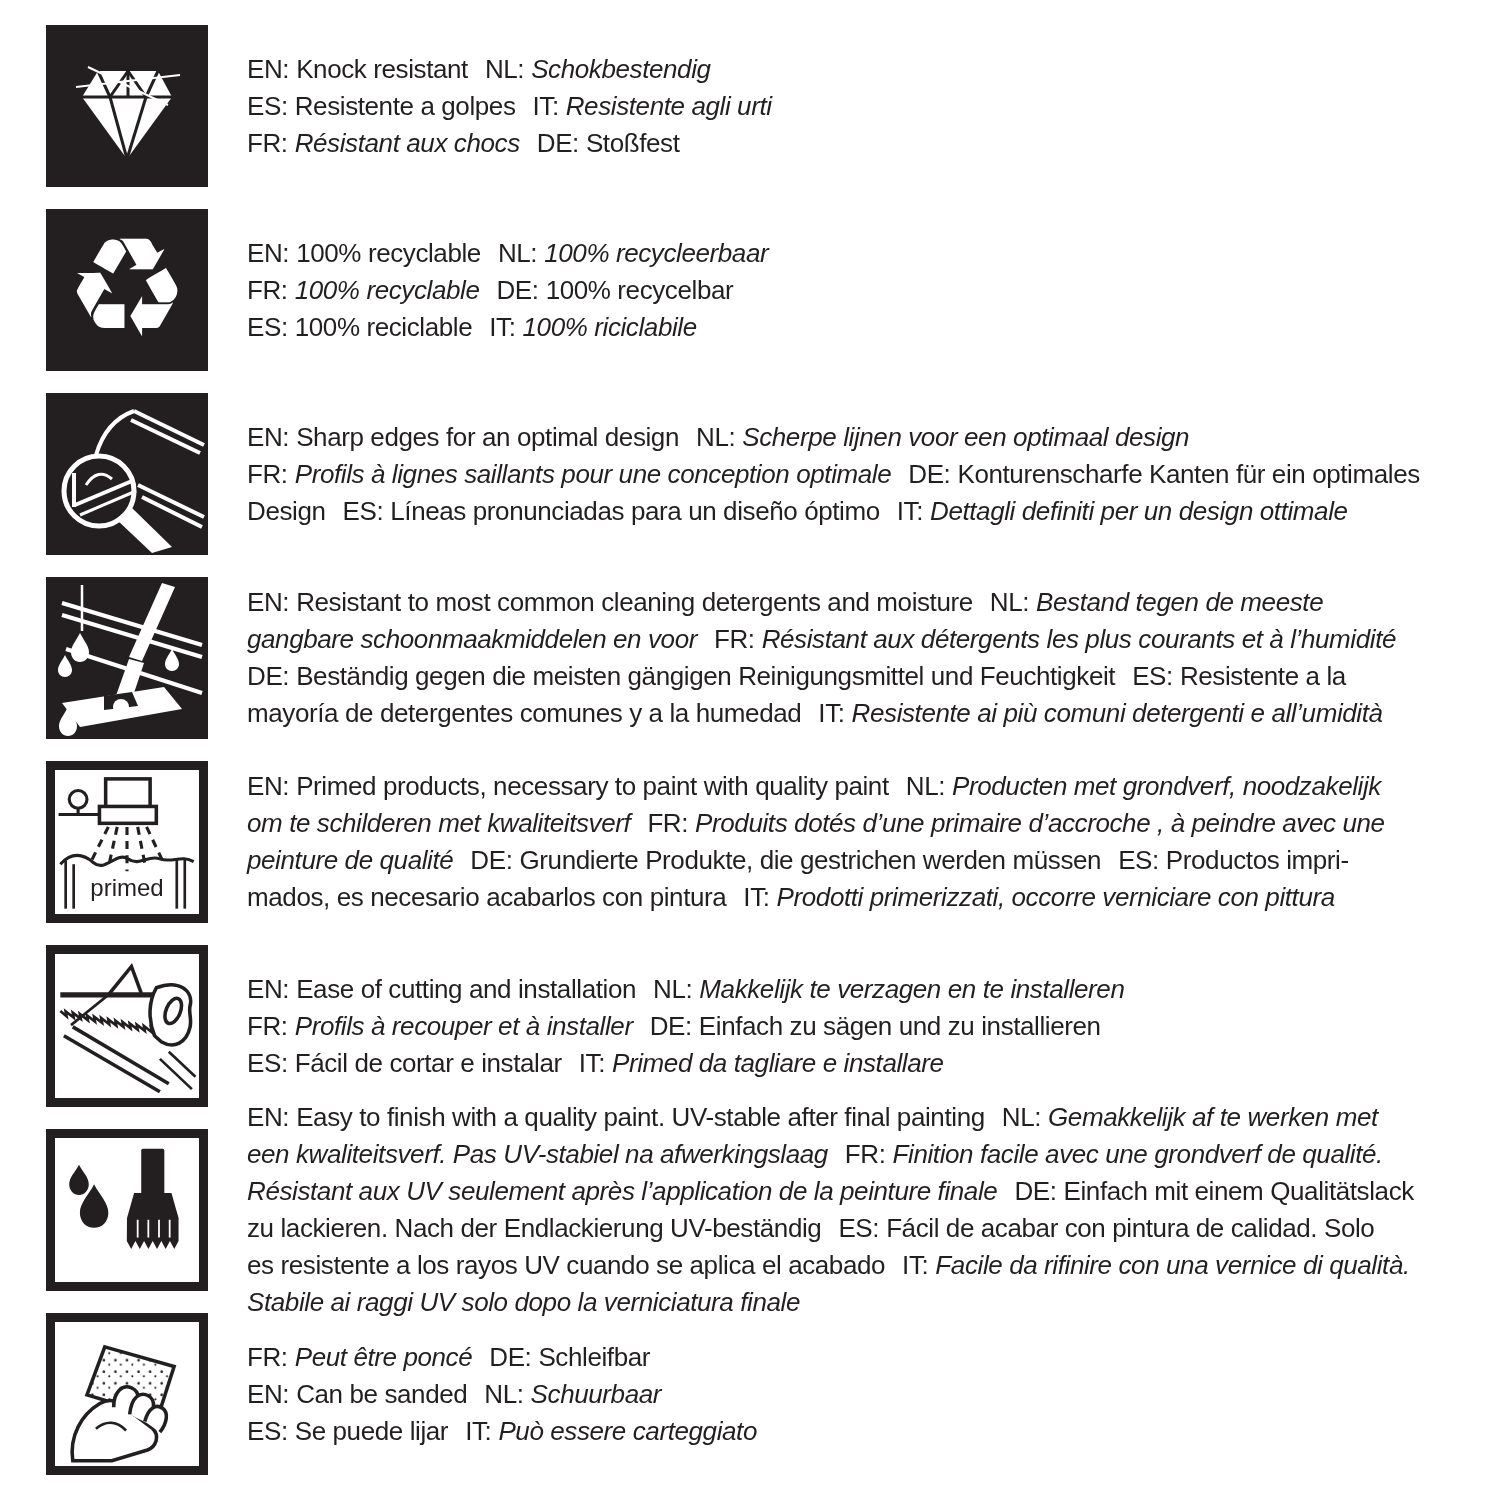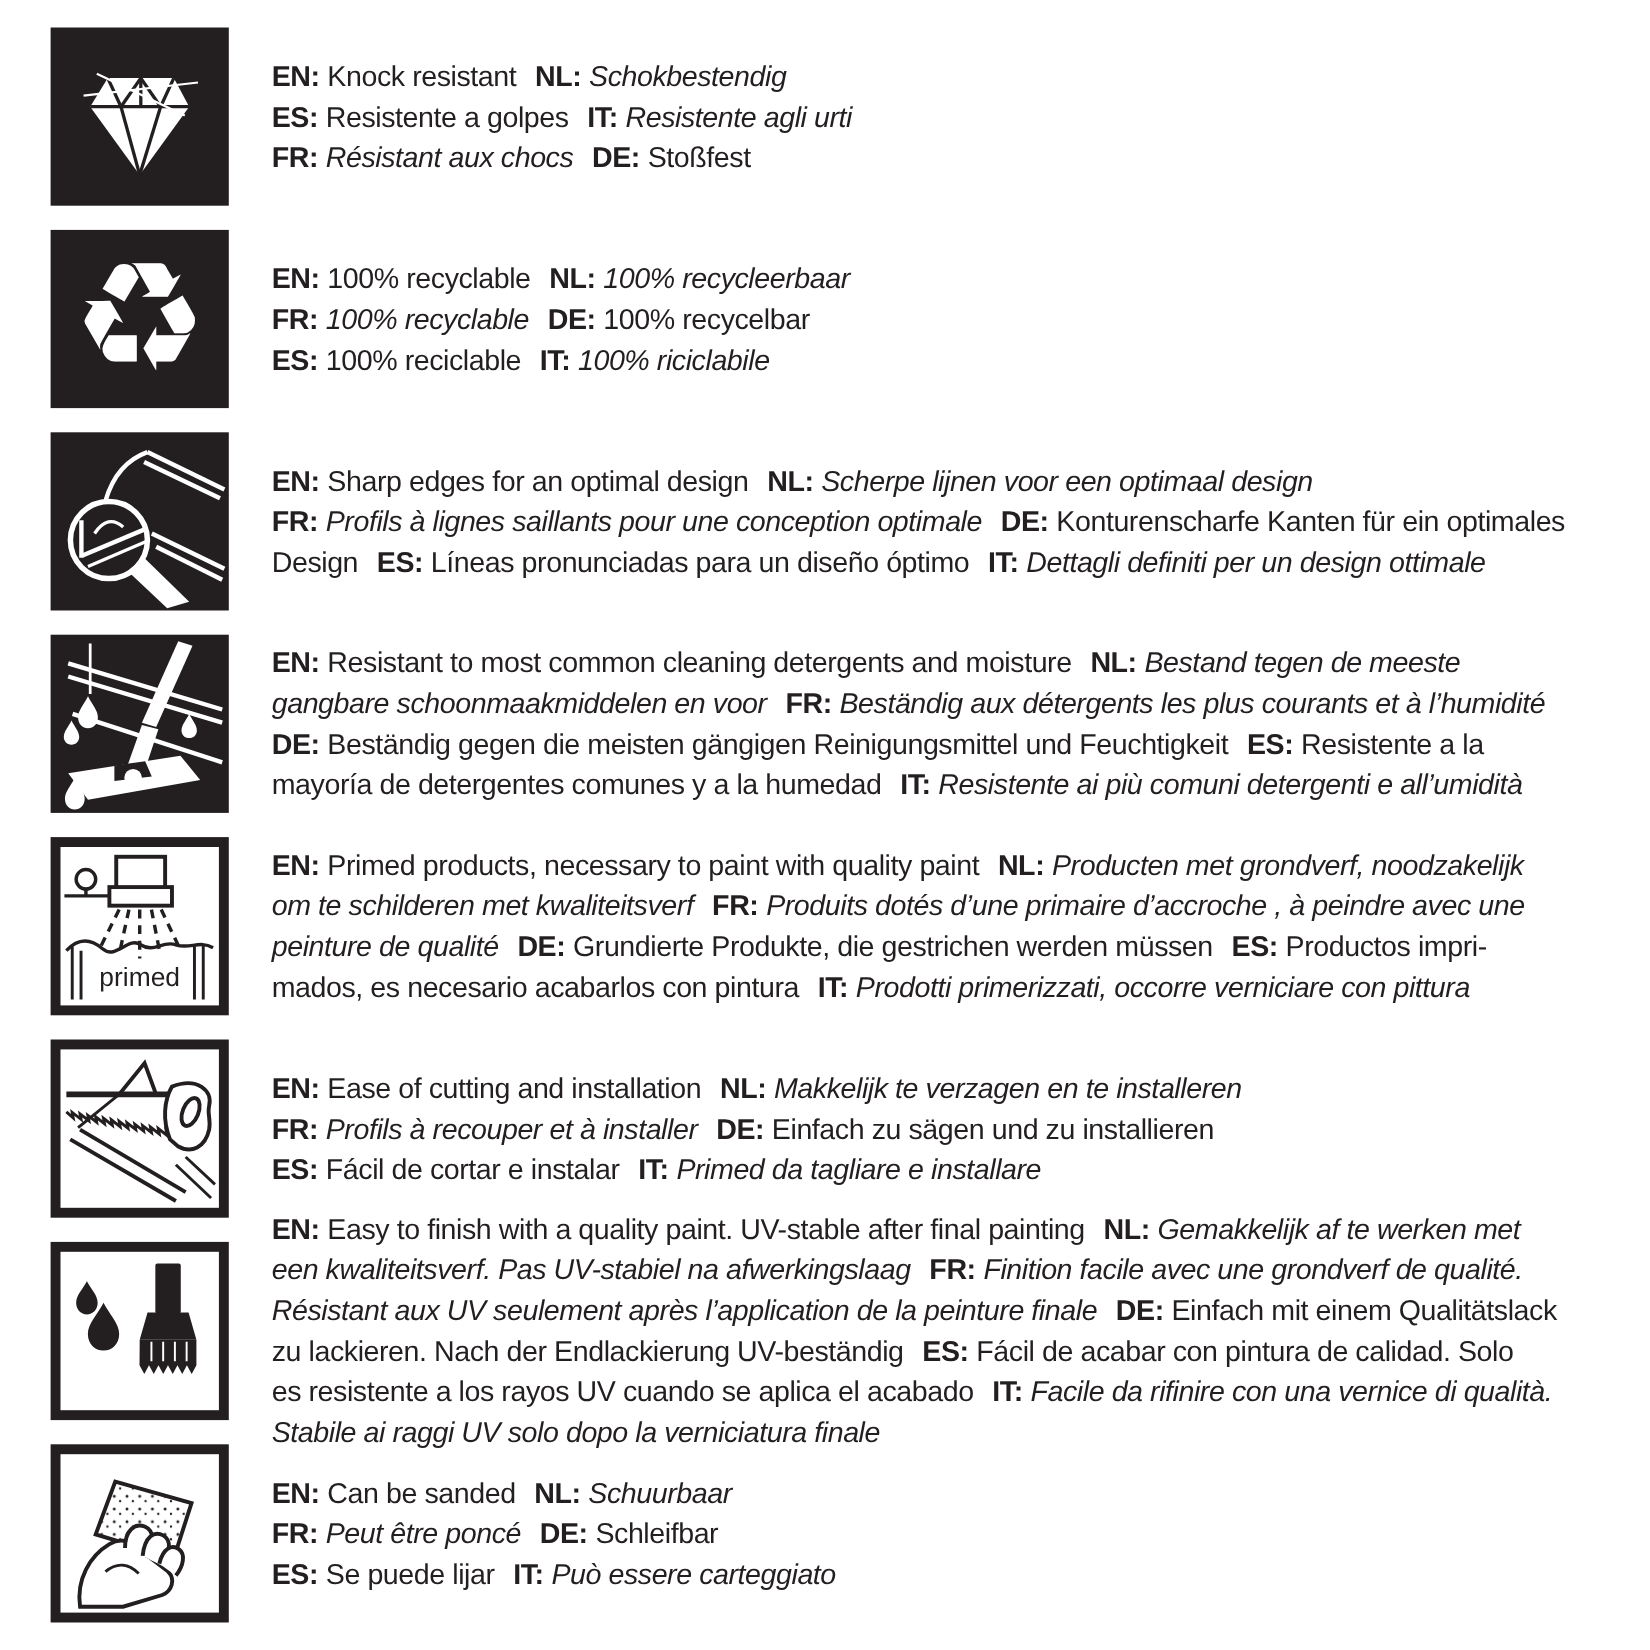--- a/index.html
+++ b/index.html
@@ -8,21 +8,21 @@
     box-sizing:border-box;padding:25px 0 0 46px;overflow:hidden;
     font-family:"Liberation Sans",sans-serif;color:#231f20;
   }
   .row{display:flex;align-items:center;height:162px;margin-bottom:22px;}
   .icon-box{flex:0 0 162px;width:162px;height:162px;margin-right:39px;box-sizing:border-box;}
   .icon-box.dark{background:#231f20;}
   .icon-box.light{background:#ffffff;border:9px solid #231f20;text-align:center;}
   .icon-box svg{display:block;width:100%;height:100%;}
   .text-block{flex:1;min-width:0;}
   .line{white-space:nowrap;font-size:26px;line-height:37px;letter-spacing:-0.4px;}
-  .lang{font-weight:bold;margin-right:7px;font-style:normal;text-align:center;}
+  .lang{font-weight:normal;margin-right:7px;font-style:normal;text-align:center;}
   .txt{margin-right:17px;}
   .txt:last-child{margin-right:0;}
   .it{font-style:italic;margin-top:20px;}
   .recycle-glyph{font-family:"DejaVu Sans",sans-serif;}
 </style>
 </head>
 <body>
 
 <div class="page">
 
@@ -108,21 +108,21 @@
           <polygon points="116,6 129,10 96,84 83,80"></polygon>
           <polygon points="83,82 98,86 82,134 66,130"></polygon>
           <polygon points="16,126 118,110 136,132 34,150"></polygon>
         </g>
         <polygon points="58,119 86,115 92,129 58,133" fill="#231f20"></polygon>
         <circle cx="75" cy="130" r="8" fill="#ffffff"></circle>
       </svg>
     </div>
     <div class="text-block">
         <div class="line"><b class="lang">EN:</b><span class="txt">Resistant to most common cleaning detergents and moisture</span><b class="lang">NL:</b><span class="txt it">Bestand tegen de meeste</span></div>
-        <div class="line"><span class="txt it">gangbare schoonmaakmiddelen en voor</span><b class="lang">FR:</b><span class="txt it">Beständig aux détergents les plus courants et à l’humidité</span></div>
+        <div class="line"><span class="txt it">gangbare schoonmaakmiddelen en voor</span><b class="lang">FR:</b><span class="txt it">Résistant aux détergents les plus courants et à l’humidité</span></div>
         <div class="line"><b class="lang">DE:</b><span class="txt">Beständig gegen die meisten gängigen Reinigungsmittel und Feuchtigkeit</span><b class="lang">ES:</b><span class="txt">Resistente a la</span></div>
         <div class="line"><span class="txt">mayoría de detergentes comunes y a la humedad</span><b class="lang">IT:</b><span class="txt it">Resistente ai più comuni detergenti e all’umidità</span></div>
       </div>
   </section>
 
   <section class="row">
     <div class="icon-box light">
       <svg viewBox="0 0 162 162">
         <g stroke="#231f20" fill="#ffffff">
           <circle cx="26" cy="33" r="10" stroke-width="3.5"></circle>
@@ -224,19 +224,19 @@
         <g fill="#ffffff" stroke="#231f20" stroke-width="4">
           <path d="M20,156 C16,128 30,104 50,92 C60,86 70,88 76,94 L110,120 C118,128 114,140 104,144 L64,156 Z"></path>
           <path d="M66,96 C66,78 76,70 86,74 C96,78 96,90 88,106"></path>
           <path d="M84,104 C86,84 96,78 105,83 C114,88 112,100 104,114"></path>
           <path d="M101,112 C105,96 114,92 121,97 C128,102 126,114 118,124"></path>
         </g>
         <path d="M46,120 C58,110 70,112 80,122" stroke="#231f20" stroke-width="3" fill="none"></path>
       </svg>
     </div>
     <div class="text-block">
+        <div class="line"><b class="lang">FR:</b><span class="txt it">Peut être poncé</span><b class="lang">DE:</b><span class="txt">Schleifbar</span></div>
         <div class="line"><b class="lang">EN:</b><span class="txt">Can be sanded</span><b class="lang">NL:</b><span class="txt it">Schuurbaar</span></div>
-        <div class="line"><b class="lang">FR:</b><span class="txt it">Peut être poncé</span><b class="lang">DE:</b><span class="txt">Schleifbar</span></div>
         <div class="line"><b class="lang">ES:</b><span class="txt">Se puede lijar</span><b class="lang">IT:</b><span class="txt it">Può essere carteggiato</span></div>
       </div>
   </section>
 
 </div>
 
 </body></html>

